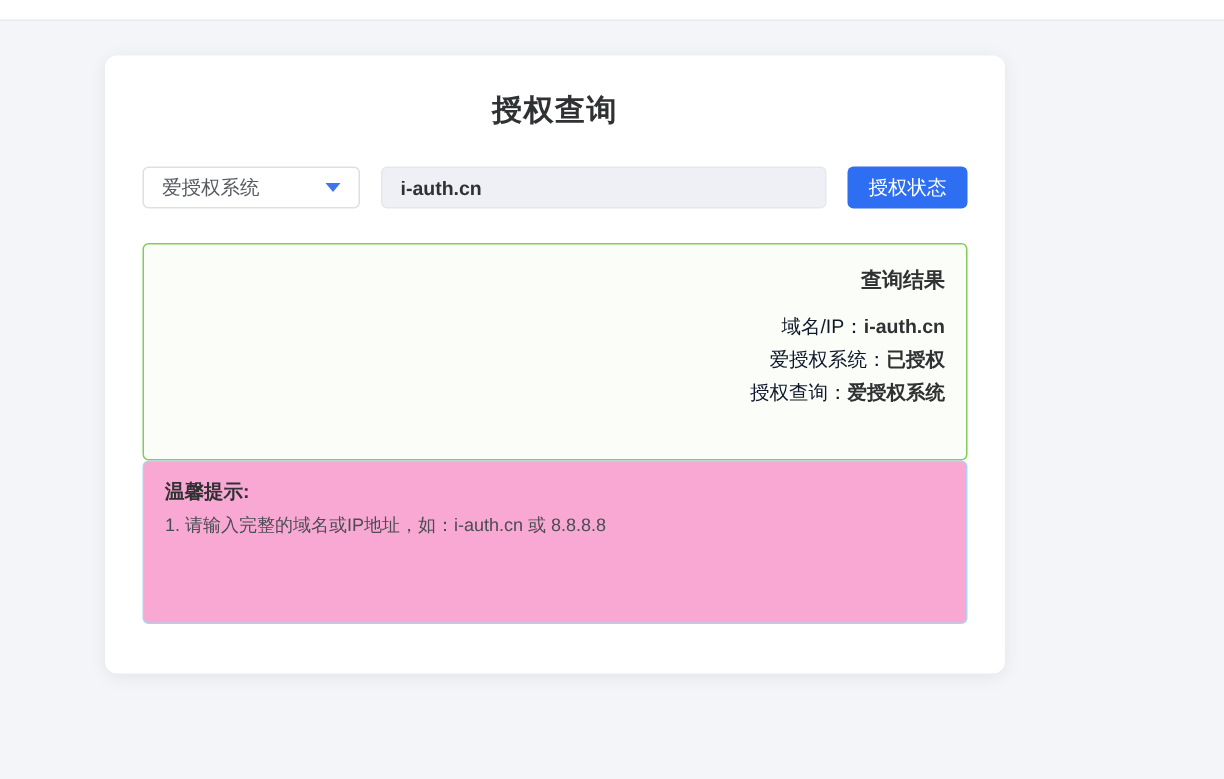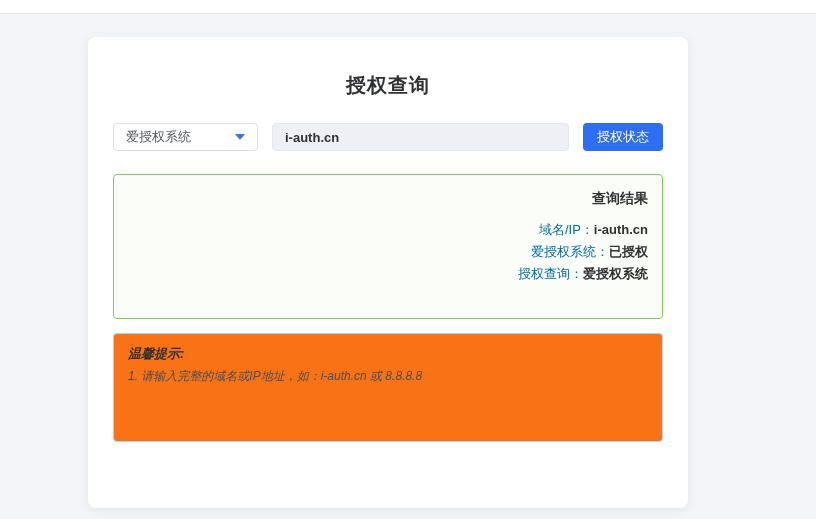--- a/index.html
+++ b/index.html
@@ -8,24 +8,24 @@
     font-family: "Liberation Sans", "DejaVu Sans", sans-serif;
     background: #f4f5f9;
     position: relative;
     overflow: hidden;
   }
   .topbar {
     position: absolute; left: 0; top: 0; width: 816px; height: 14px;
     background: #ffffff; border-bottom: 1px solid #e7e8ea;
   }
   .card {
-    position: absolute; left: 88px; top: 37px; width: 600px; height: 471px;
+    position: absolute; left: 70px; top: 37px; width: 600px; height: 412px;
     background: #ffffff; border-radius: 8px;
     box-shadow: 0 2px 12px rgba(0,0,0,0.07);
-    padding: 12px 25px;
+    padding: 0 25px;
   }
   .card-title {
     padding-top: 23px; text-align: center;
     font-size: 20px; font-weight: 700; color: #303133;
     letter-spacing: 1px;
   }
   .query-row {
     margin-top: 24px; height: 28px;
     display: flex; align-items: stretch;
   }
@@ -62,27 +62,26 @@
     margin-top: 23px; height: 145px;
     background: #fbfef8; border: 1px solid #82cc58; border-radius: 4px;
     padding: 15px 14px 0 14px;
     text-align: right;
   }
   .result-heading {
     font-size: 14px; font-weight: 700; color: #303133;
     margin-bottom: 11px;
   }
   .result-row { line-height: 22px; font-size: 13px; }
-  .result-row .lbl { color: #0369a1; }
+  .result-row .lbl { color: #0f172a; }
   .result-row .val { color: #303133; font-weight: 700; }
   .tips-box {
-    margin-top: 14px; height: 109px;
-    background: #f97316; border: 1px solid #a9d5ee; border-radius: 4px;
+    height: 109px;
+    background: #f9a8d4; border: 1px solid #a9d5ee; border-radius: 4px;
     padding: 9px 14px 0 14px;
-    font-style: italic;
   }
   .tips-heading {
     font-size: 13px; font-weight: 700; color: #303133;
     line-height: 22px;
   }
   .tip-item { font-size: 12px; color: #4a4d52; line-height: 22px; }
 </style>
 </head>
 <body>
 

